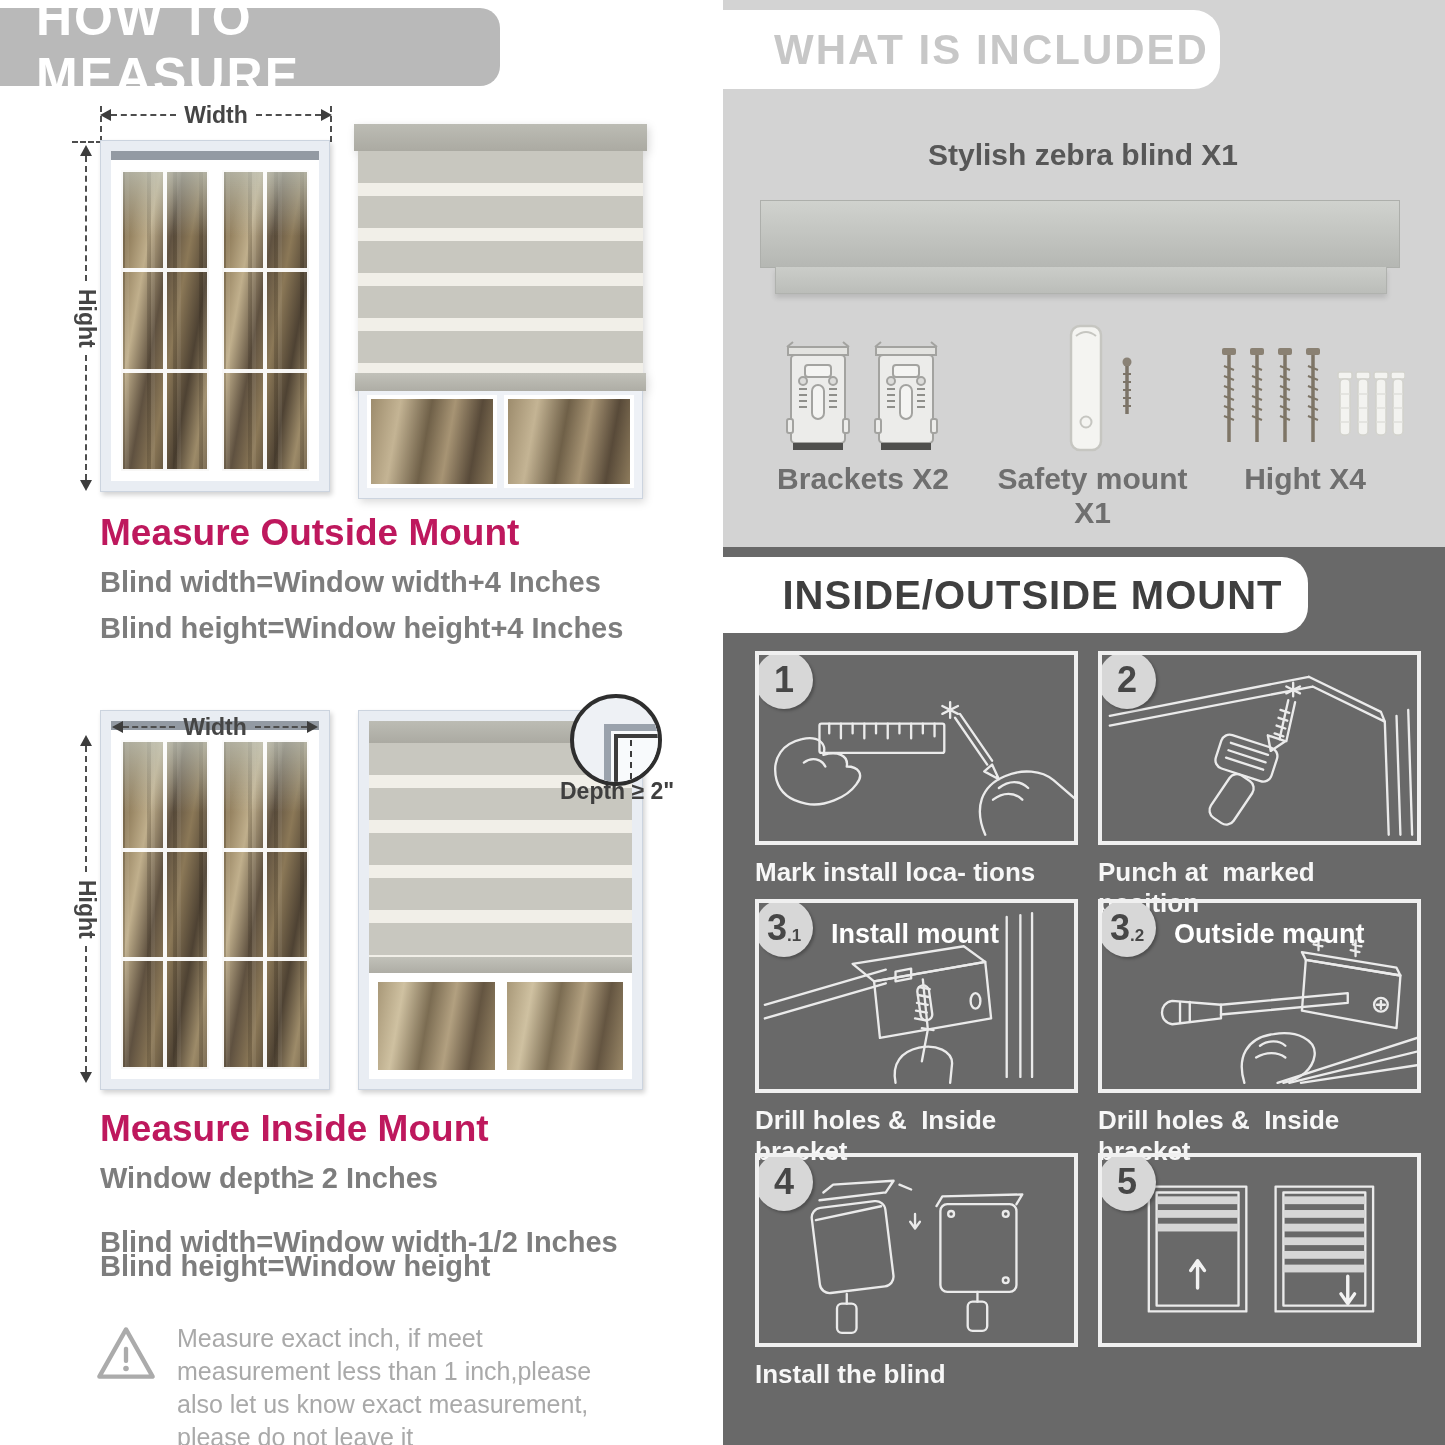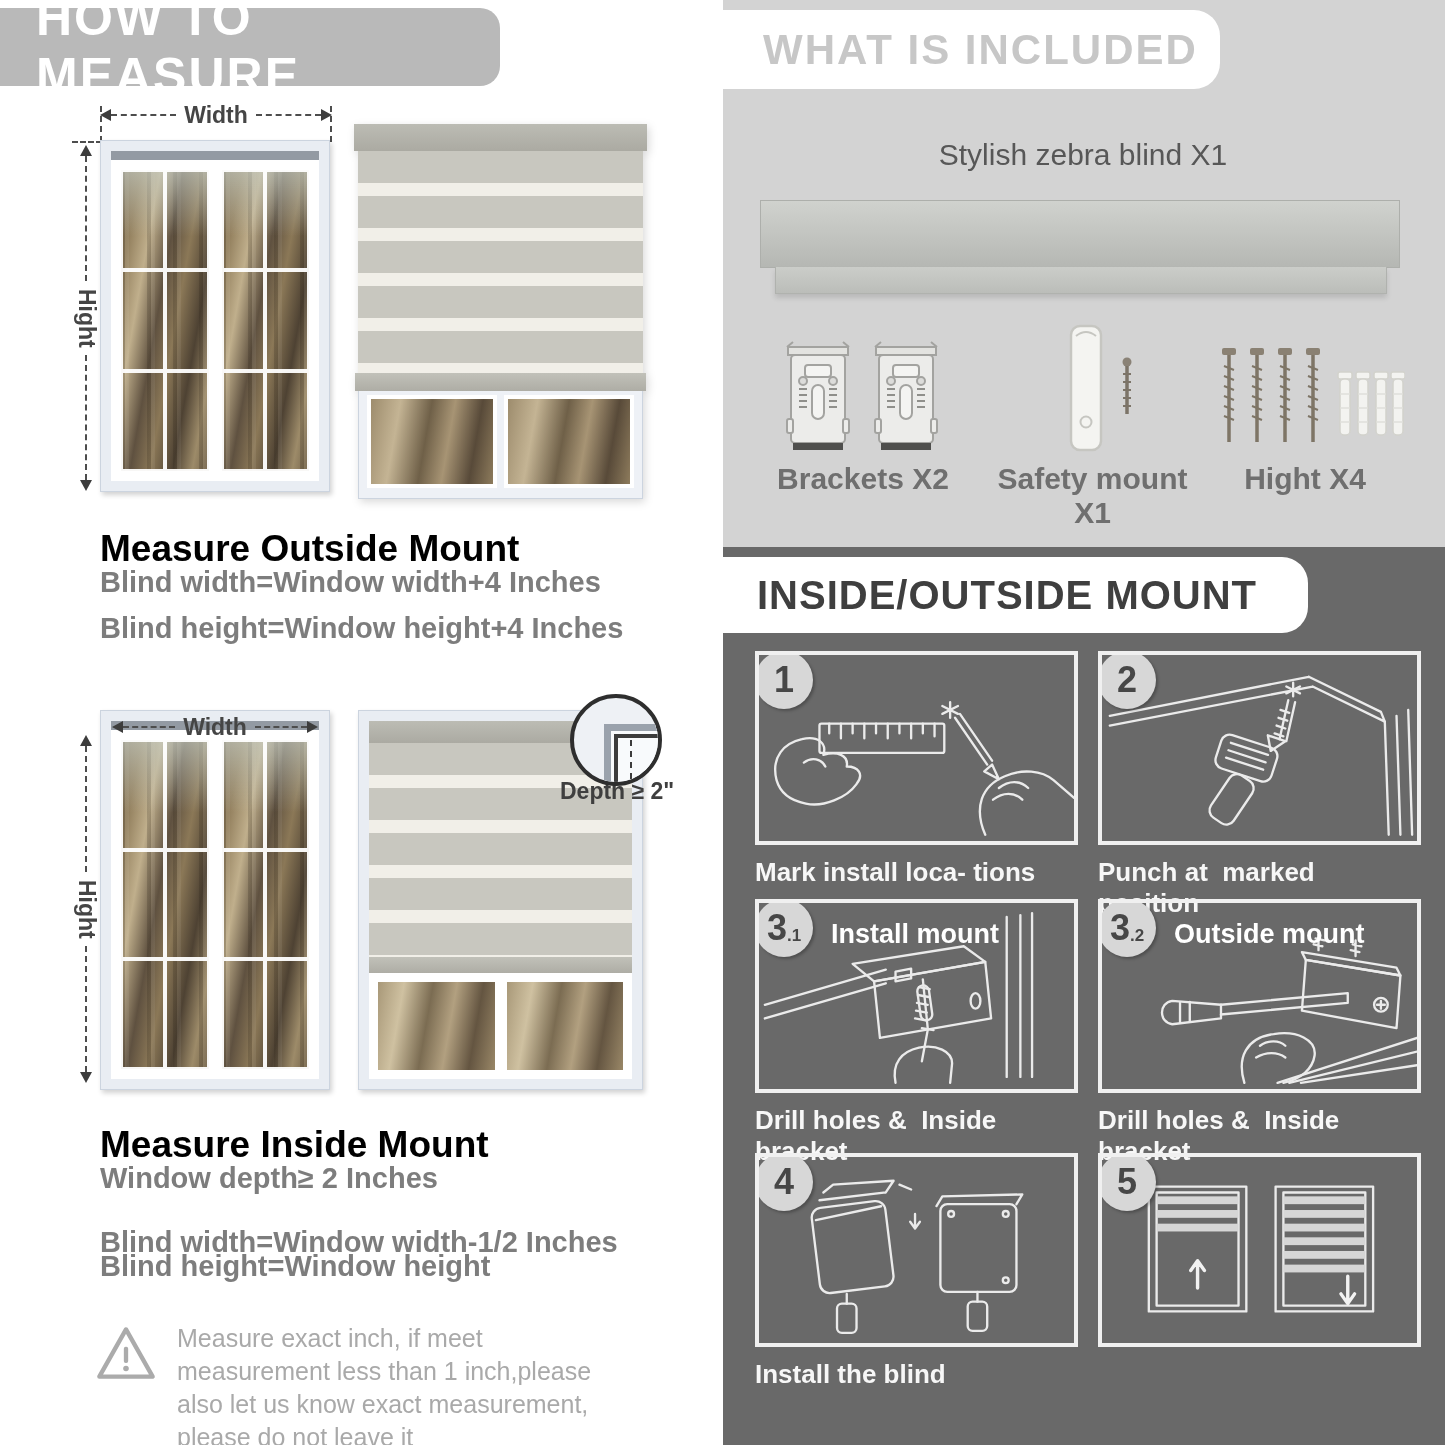--- a/index.html
+++ b/index.html
@@ -49,48 +49,48 @@
   .ah.l{border-right:11px solid #3d3d3d;} .ah.r{border-left:11px solid #3d3d3d;}
   .albl{padding:0 8px;font-weight:bold;font-size:23px;color:#454545;white-space:nowrap;}
   .varrow{position:absolute;display:flex;flex-direction:column;align-items:center;width:24px;}
   .varrow .dash{flex:1;border-left:2px dashed #4d4d4d;width:0;}
   .av{width:0;height:0;border-left:6px solid transparent;border-right:6px solid transparent;flex:none;}
   .av.u{border-bottom:11px solid #3d3d3d;} .av.d{border-top:11px solid #3d3d3d;}
   .vlbl{writing-mode:vertical-rl;font-weight:bold;font-size:23px;color:#454545;padding:8px 0;}
   .tickv{position:absolute;border-left:2px dashed #4d4d4d;width:0;}
   .tickh{position:absolute;border-top:2px dashed #4d4d4d;height:0;}
 
-  .m-title{position:absolute;font-size:37px;font-weight:bold;color:#000000;margin-top:16px;}
+  .m-title{position:absolute;font-size:37px;font-weight:bold;color:#be185d;}
   .m-line{position:absolute;font-size:29px;font-weight:bold;color:#7d7d7d;}
 
   
   .mag{position:absolute;left:570px;top:694px;width:84px;height:84px;border:4px solid #2e2e2e;border-radius:50%;
        background:#eef1f5;overflow:hidden;z-index:6;}
   .mag .wall{position:absolute;left:30px;top:26px;right:-12px;bottom:-12px;background:#f8fafc;
        border-left:7px solid #9aa2ac;border-top:7px solid #9aa2ac;}
   .mag .corner{position:absolute;left:40px;top:36px;right:-12px;bottom:-12px;
        border-left:4px solid #3c3c3c;border-top:4px solid #3c3c3c;}
   .mag .dashline{position:absolute;left:56px;top:42px;height:50px;border-left:2px dashed #3c3c3c;}
   .depth-lbl{position:absolute;left:560px;top:778px;width:140px;font-size:23px;font-weight:bold;color:#3f3f3f;}
 
   .warning{position:absolute;left:95px;top:1318px;width:560px;display:flex;gap:20px;}
   .warning svg{flex:none;}
   .warning p{margin:4px 0 0;font-size:25px;line-height:1.32;color:#a9a9a9;width:440px;}
 
   
   .panel-light{position:absolute;left:723px;top:0;width:722px;height:547px;background:#d3d3d3;}
   .panel-dark {position:absolute;left:723px;top:547px;width:722px;height:898px;background:#696969;}
-  .hdr-white{position:absolute;left:0;background:#ffffff;border-radius:0 26px 26px 0;display:flex;align-items:center;}
+  .hdr-white{position:absolute;left:0;background:#ffffff;border-radius:0 26px 26px 0;display:flex;align-items:center;justify-content:center;}
   .panel-light .hdr-white{top:10px;width:497px;height:79px;}
   .panel-light .hdr-white span{color:#c7c7c7;font-size:42px;font-weight:bold;letter-spacing:2px;padding-left:40px;}
   .panel-dark .hdr-white{top:10px;width:585px;height:76px;}
   .panel-dark .hdr-white span{color:#3f3f3f;font-size:40px;font-weight:bold;letter-spacing:1px;padding-left:34px;}
 
   .product-lbl{position:absolute;left:80px;top:138px;width:560px;text-align:center;
-               font-size:30px;font-weight:normal;color:#575757;}
+               font-size:30px;font-weight:bold;color:#575757;}
   .rail-main{position:absolute;left:37px;top:200px;width:640px;height:68px;
              background:linear-gradient(180deg,#d0d2ce 0%,#c4c6c2 45%,#b5b7b3 100%);
              border:1px solid #adafab;box-sizing:border-box;}
   .rail-lip{position:absolute;left:52px;top:267px;width:612px;height:27px;
             background:linear-gradient(180deg,#cbcdc9,#bbbdb9);border:1px solid #b0b2ae;border-top:none;
             box-sizing:border-box;box-shadow:0 4px 5px rgba(0,0,0,.12);}
   .inc-item{position:absolute;}
   .inc-lbl{position:absolute;top:462px;font-size:30px;font-weight:bold;color:#6f6f6f;text-align:center;}
 
   .step{position:absolute;width:323px;}

